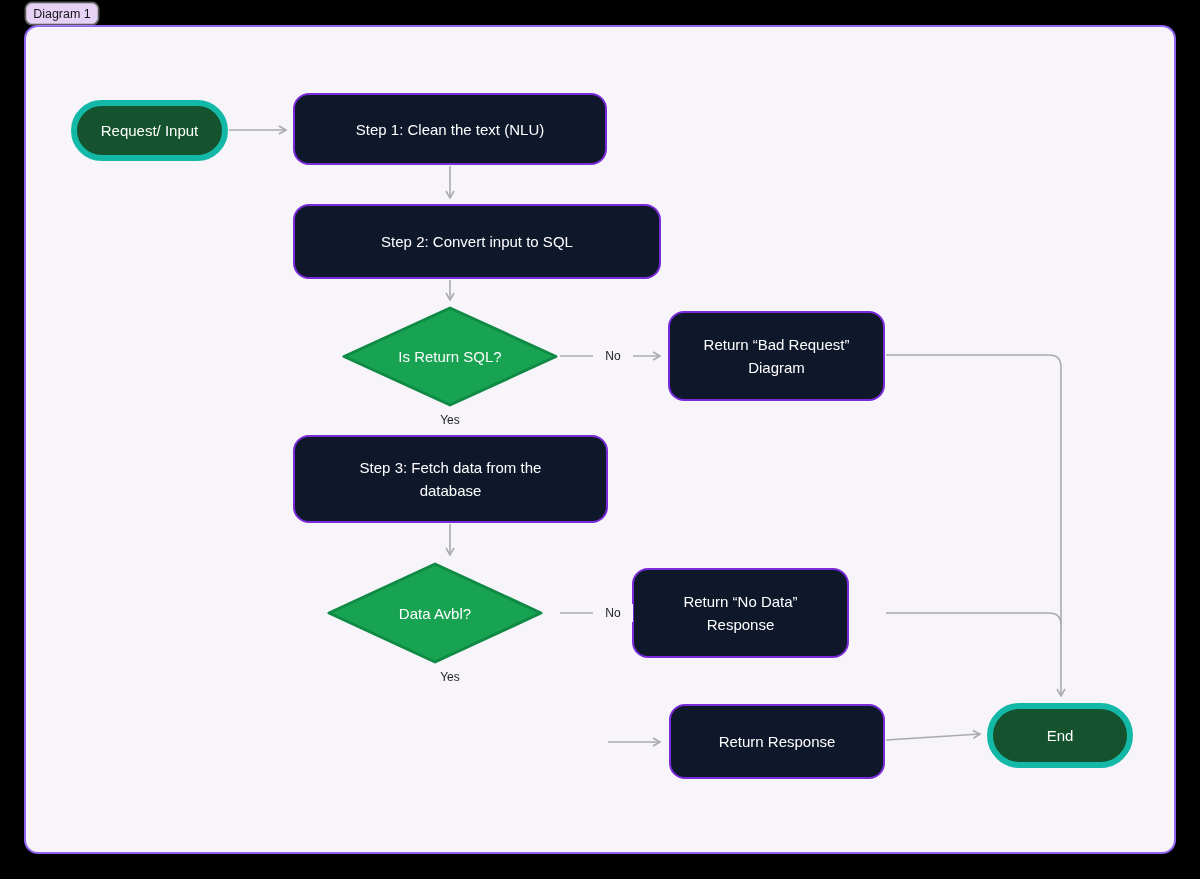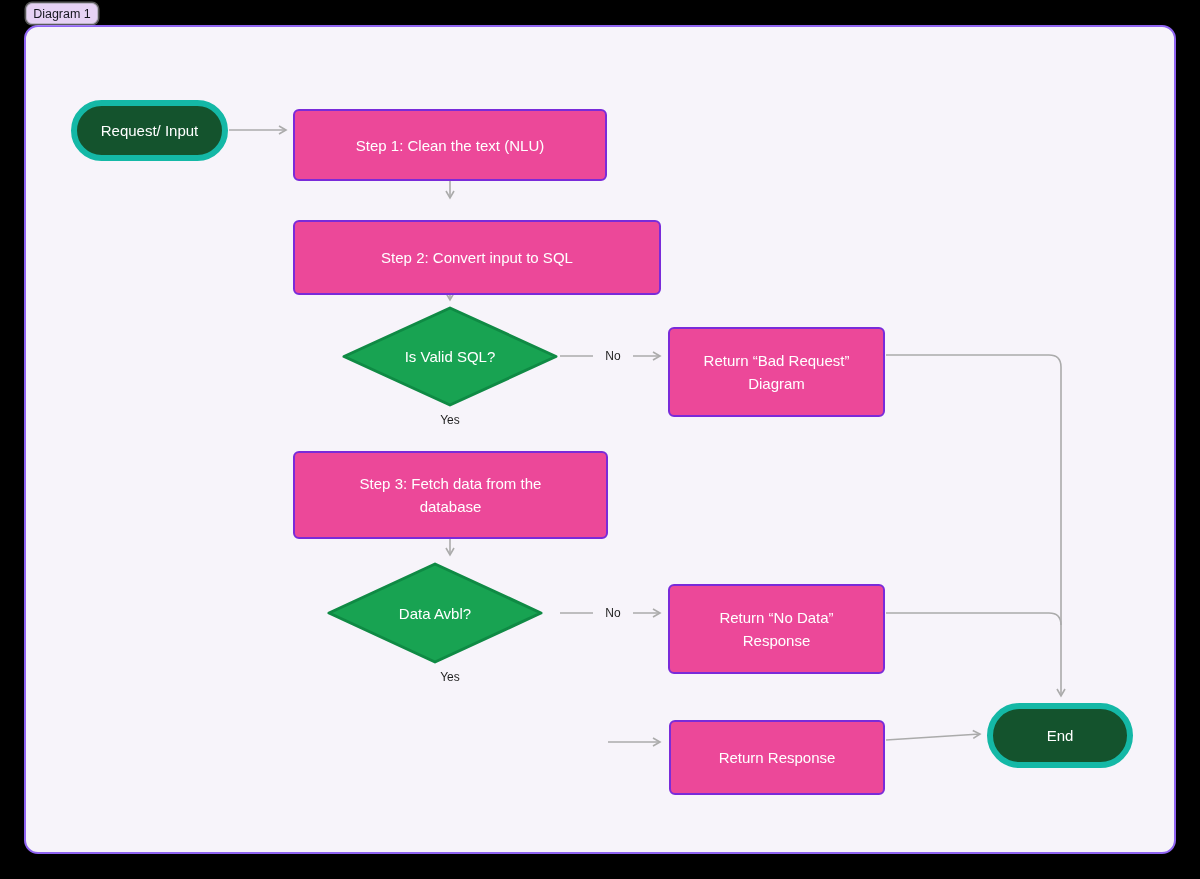--- a/index.html
+++ b/index.html
@@ -29,21 +29,21 @@
   
   svg.edges{position:absolute;left:0;top:0;width:1200px;height:879px;z-index:1;}
   svg.edges path.conn{fill:none;stroke:#ABABAB;stroke-width:1.6;}
 
   
   .node{
     position:absolute;z-index:2;display:flex;align-items:center;justify-content:center;
     text-align:center;color:#fff;font-size:15px;line-height:23px;box-sizing:border-box;
   }
   .process{
-    background:#ec4899;border:2px solid #7A2BD9;border-radius:6px;margin-top:16px;
+    background:#0f172a;border:2px solid #7A2BD9;border-radius:16px;
   }
   .terminal{
     background:#14532d;border:6px solid #14b8a6;text-align:right;
   }
   .decision{background:transparent;border:none;}
   .decision svg{position:absolute;inset:0;width:100%;height:100%;}
   .decision polygon{fill:#18A352;stroke:#0F8A44;stroke-width:3;stroke-linejoin:round;}
   .decision .node-label{position:relative;z-index:1;}
   .node-label{display:inline-block;}
 
@@ -92,39 +92,39 @@
   </div>
 
   <div class="node process" style="left:293px;top:204px;width:368px;height:75px;">
     <span class="node-label">Step 2: Convert input to SQL</span>
   </div>
 
   <div class="node decision" style="left:341px;top:306px;width:218px;height:101px;">
     <svg viewBox="0 0 218 101">
       <polygon points="109,2 215,50.5 109,99 3,50.5"></polygon>
     </svg>
-    <span class="node-label">Is Valid SQL?</span>
+    <span class="node-label">Is Return SQL?</span>
   </div>
 
   <div class="node process" style="left:668px;top:311px;width:217px;height:90px;padding:0 14px;">
     <span class="node-label">Return “Bad Request” Diagram</span>
   </div>
 
   <div class="node process" style="left:293px;top:435px;width:315px;height:88px;">
     <span class="node-label" style="max-width:230px;">Step 3: Fetch data from the database</span>
   </div>
 
   <div class="node decision" style="left:326px;top:562px;width:218px;height:102px;text-align:center;">
     <svg viewBox="0 0 218 102">
       <polygon points="109,2 215,51 109,100 3,51"></polygon>
     </svg>
     <span class="node-label">Data Avbl?</span>
   </div>
 
-  <div class="node process" style="left:668px;top:568px;width:217px;height:90px;padding:0 14px;">
+  <div class="node process" style="left:632px;top:568px;width:217px;height:90px;padding:0 14px;">
     <span class="node-label">Return “No Data” Response</span>
   </div>
 
 
   <div class="node process" style="left:669px;top:704px;width:216px;height:75px;">
     <span class="node-label">Return Response</span>
   </div>
 
   <div class="node terminal" style="left:987px;top:703px;width:146px;height:65px;border-radius:33px;">
     <span class="node-label">End</span>

